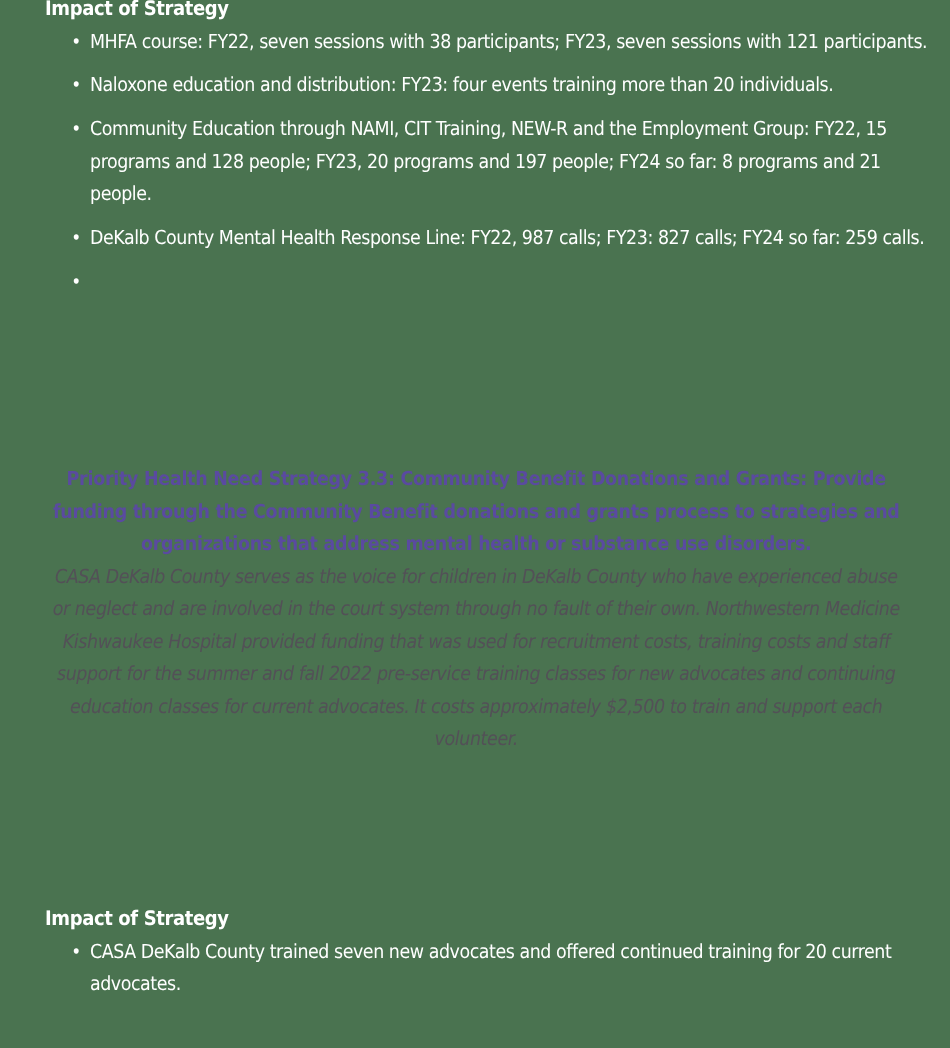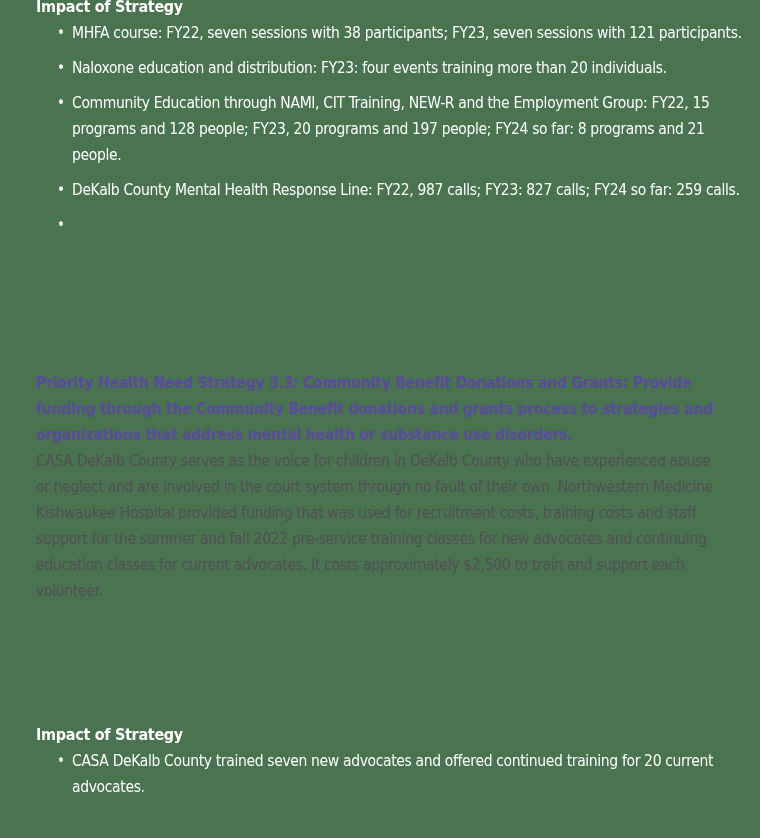--- a/index.html
+++ b/index.html
@@ -55,23 +55,24 @@
       line-height: 26px;
       margin: 0;
       letter-spacing: -0.2px;
     }
     .body-para {
       color: #535057;
       font-size: 15.5px;
       line-height: 26px;
       margin: 0;
       letter-spacing: -0.3px;
+      font-style: italic;
     }
     .section1 { position: absolute; top: 0; left: 0; width: 715px; }
-    .section2 { position: absolute; top: 376px; left: 0; width: 690px; }
+    .section2 { position: absolute; top: 376px; left: 0; width: 690px; text-align: center; }
     .section3 { position: absolute; top: 728px; left: 0; width: 715px; }
   </style>
 </head>
 <body>
 
 <div class="page">
 
   <div class="section1">
     <h3 class="heading">Impact of Strategy</h3>
     <ul class="bullets">

